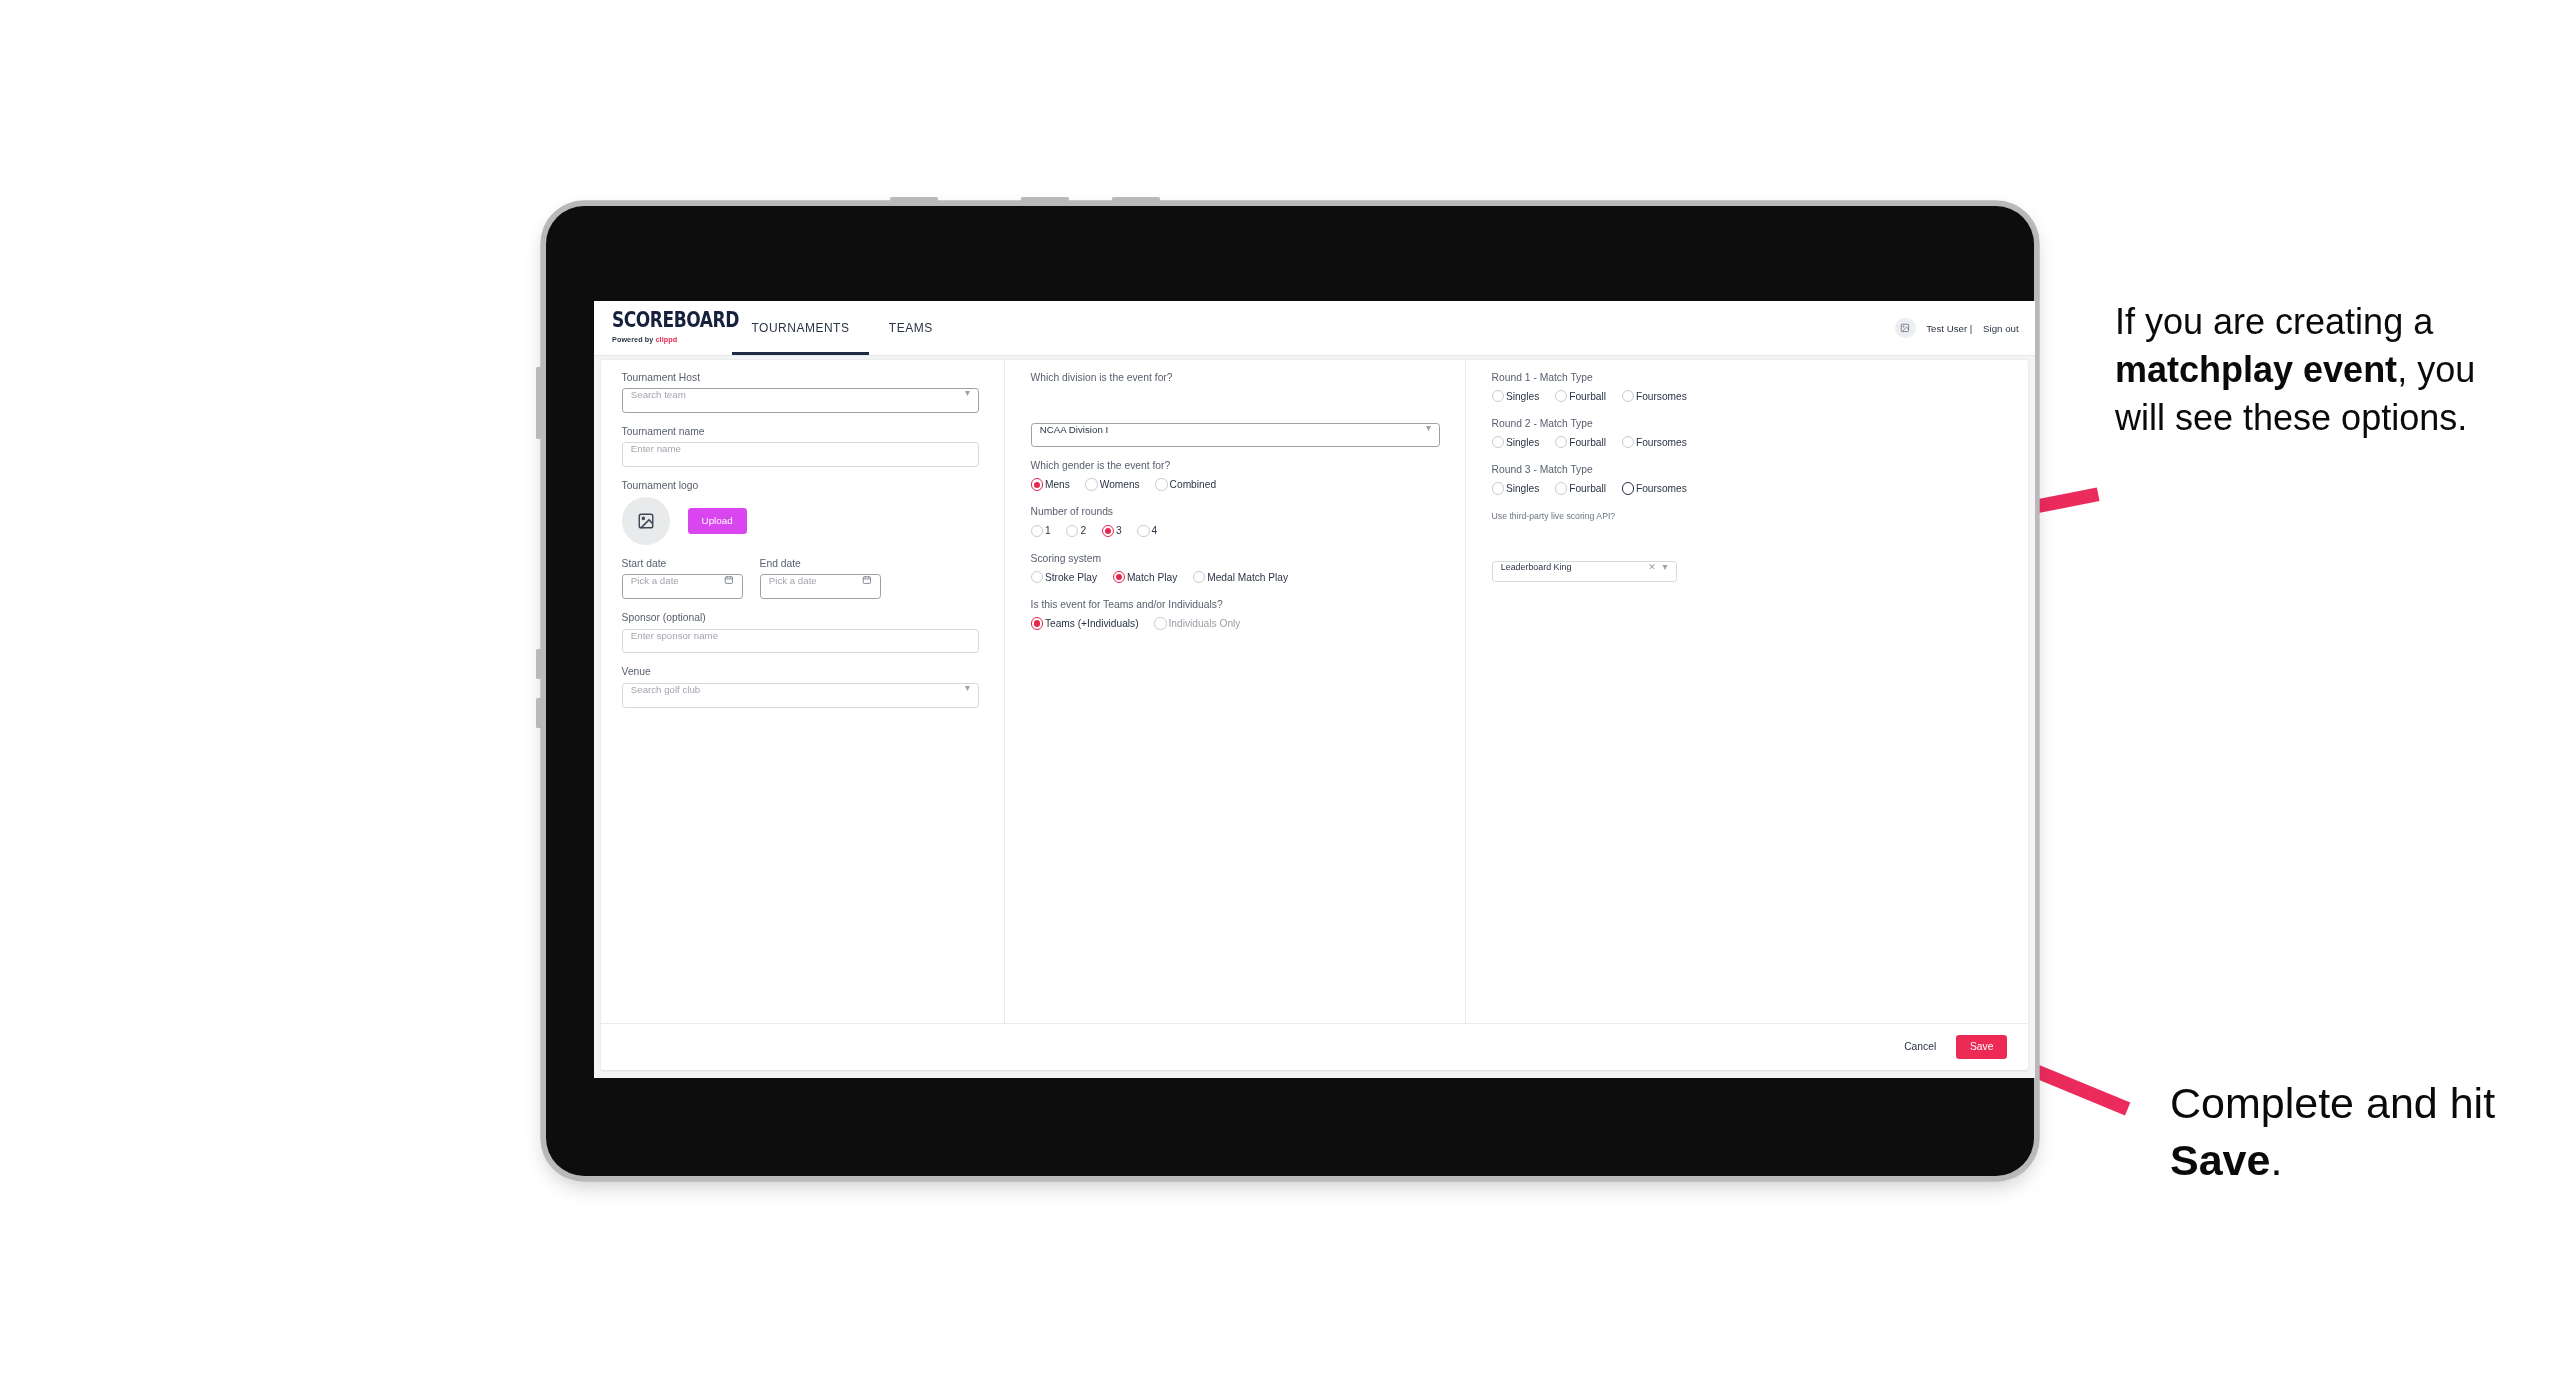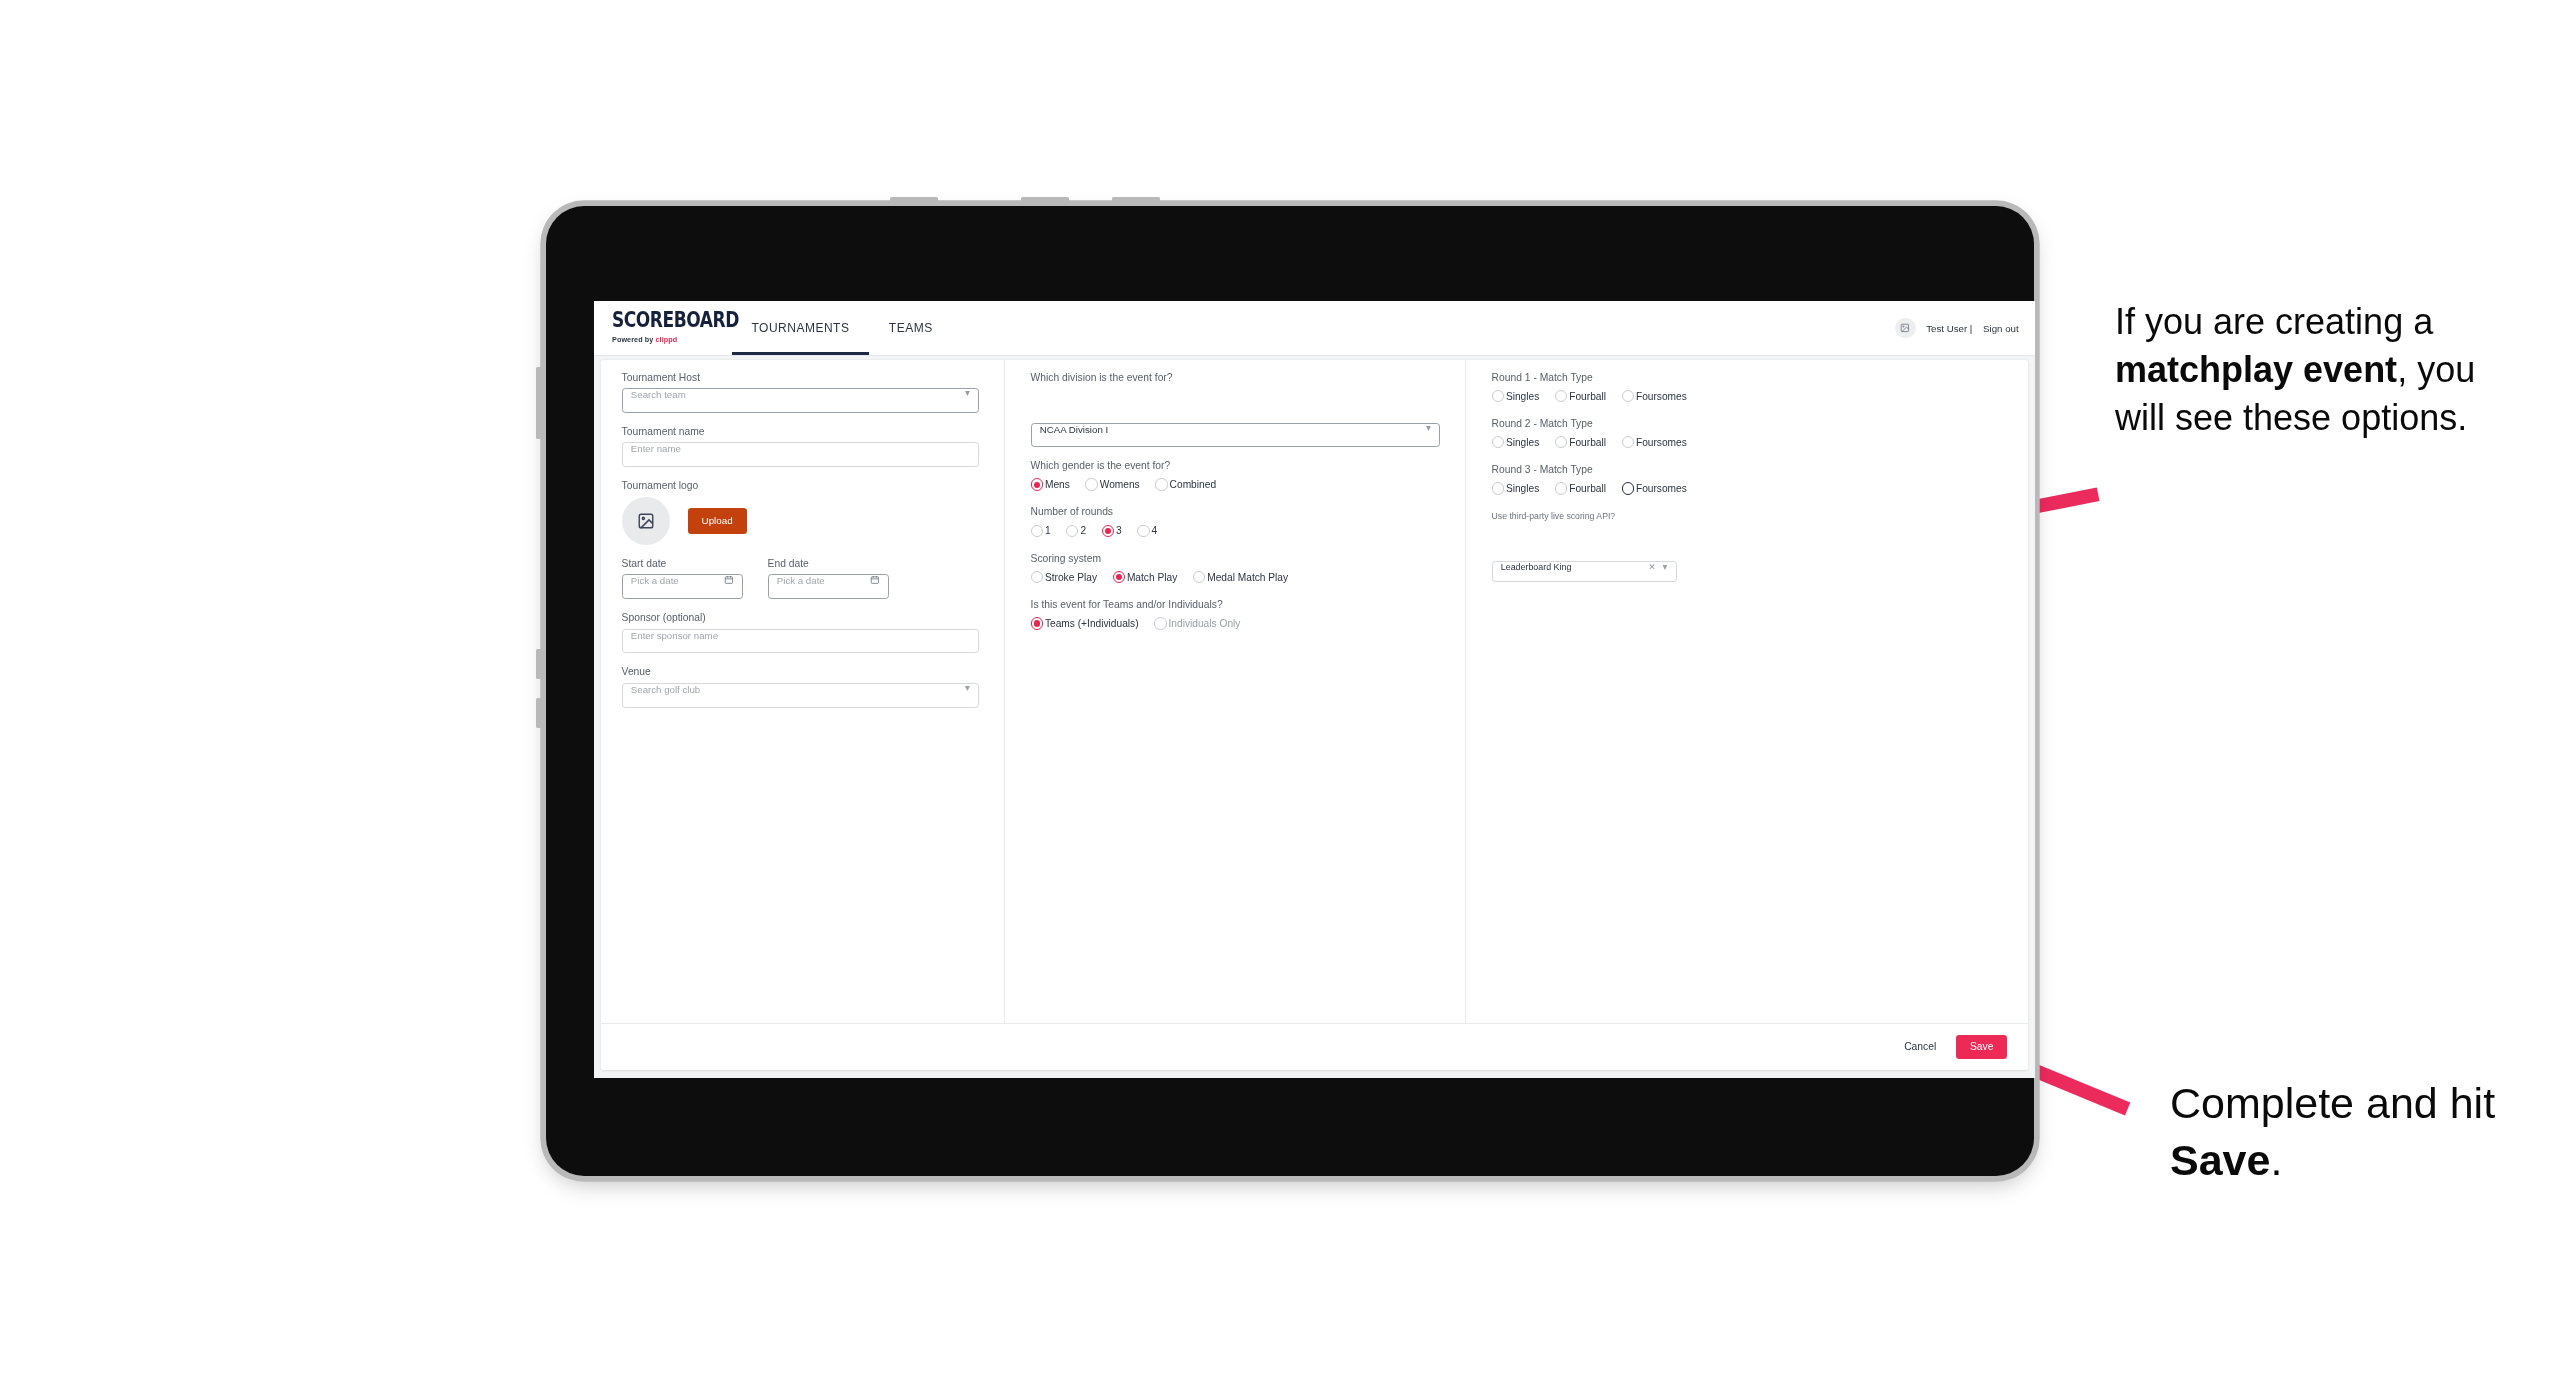--- a/index.html
+++ b/index.html
@@ -198,29 +198,29 @@
   .stack-icon { line-height: .75; font-size: 9.8px; display:block; }
 
   .logo-row { display: flex; align-items: center; gap: 18px; margin-top: 3.3px; }
   .logo-circle {
     width: 48px; height: 48px;
     border-radius: 50%;
     background: #e9eaec;
     display: flex; align-items: center; justify-content: center;
   }
   .upload-btn {
-    background: #c2410c;
+    background: #d946ef;
     color: #fff;
     font-size: 9.8px;
     padding: 7.4px 14px;
     border-radius: 3.3px;
     cursor: pointer;
   }
 
-  .date-row { display: flex; gap: 25px; }
+  .date-row { display: flex; gap: 17px; }
   .date-col { width: 121px; }
 
   
   .radio-row {
     display: flex;
     align-items: center;
     gap: 6.6px;
     flex-wrap: wrap;
     margin-top: 1.6px;
   }

